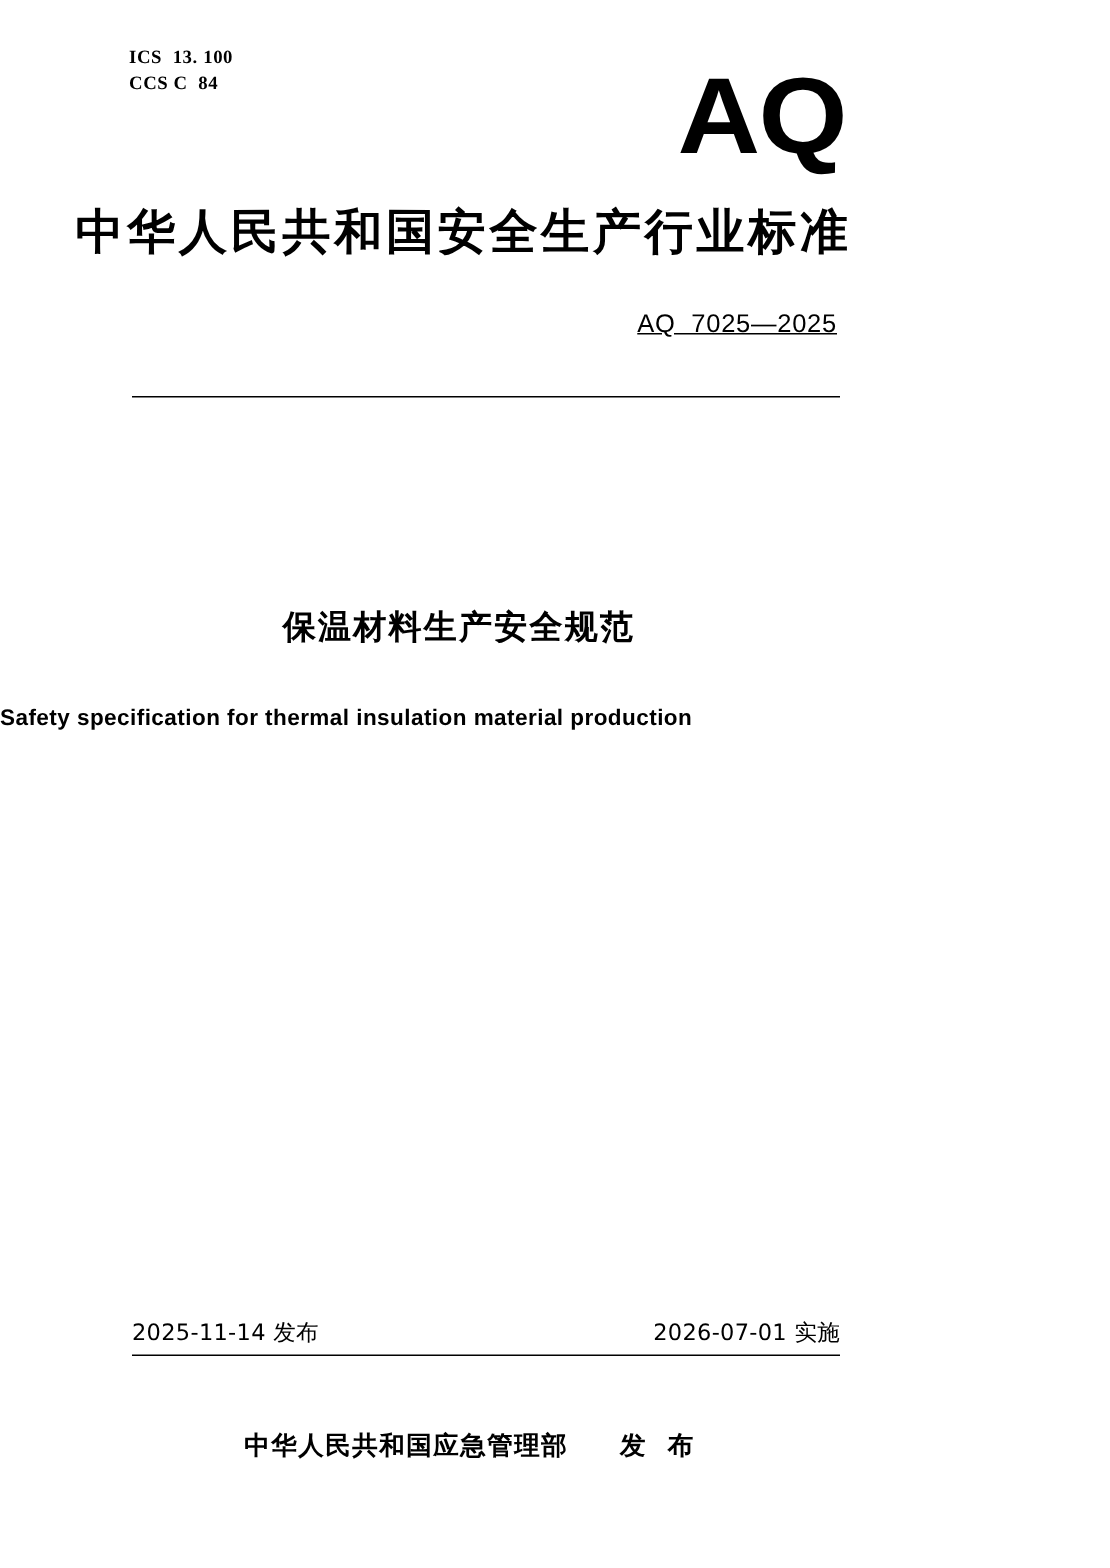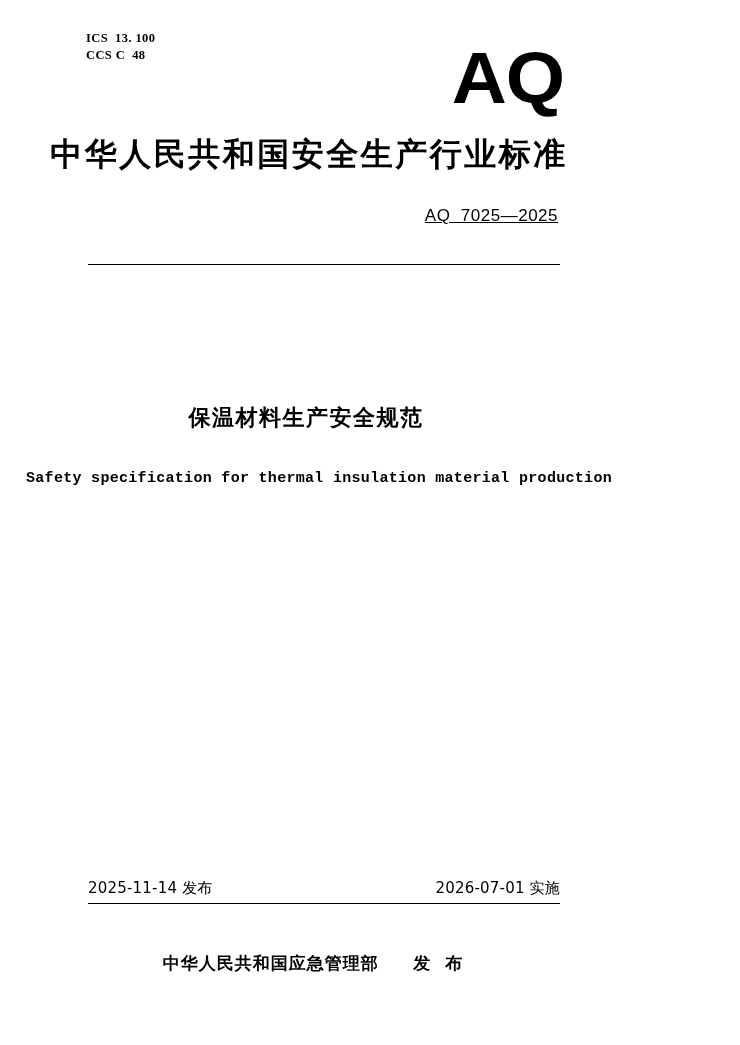--- a/index.html
+++ b/index.html
@@ -105,22 +105,22 @@
     font-size: 22px;
     letter-spacing: 1.5px;
   }
 
   
   .doc-title-en {
     position: absolute;
     left: 0;
     right: 0;
     top: 470px;
-    text-align: right;
-    font-family: Liberation Mono, monospace;
+    text-align: left;
+    font-family: Liberation Sans, sans-serif;
     font-weight: bold;
     font-size: 15px;
     letter-spacing: 0.3px;
   }
 
   
   .date-issue {
     position: absolute;
     left: 88px;
     top: 879px;
@@ -152,21 +152,21 @@
     margin-left: 14px;
   }
 </style>
 </head>
 <body>
 
 <div class="page">
 
   <div class="ics-block">
     <div class="ics-line">ICS  13. 100</div>
-    <div class="ics-line">CCS C  48</div>
+    <div class="ics-line">CCS C  84</div>
   </div>
 
   <div class="aq-logo">AQ</div>
 
   <div class="std-title">中华人民共和国安全生产行业标准</div>
 
   <div class="std-number">AQ  7025—2025</div>
 
   <div class="rule-top"></div>
 

